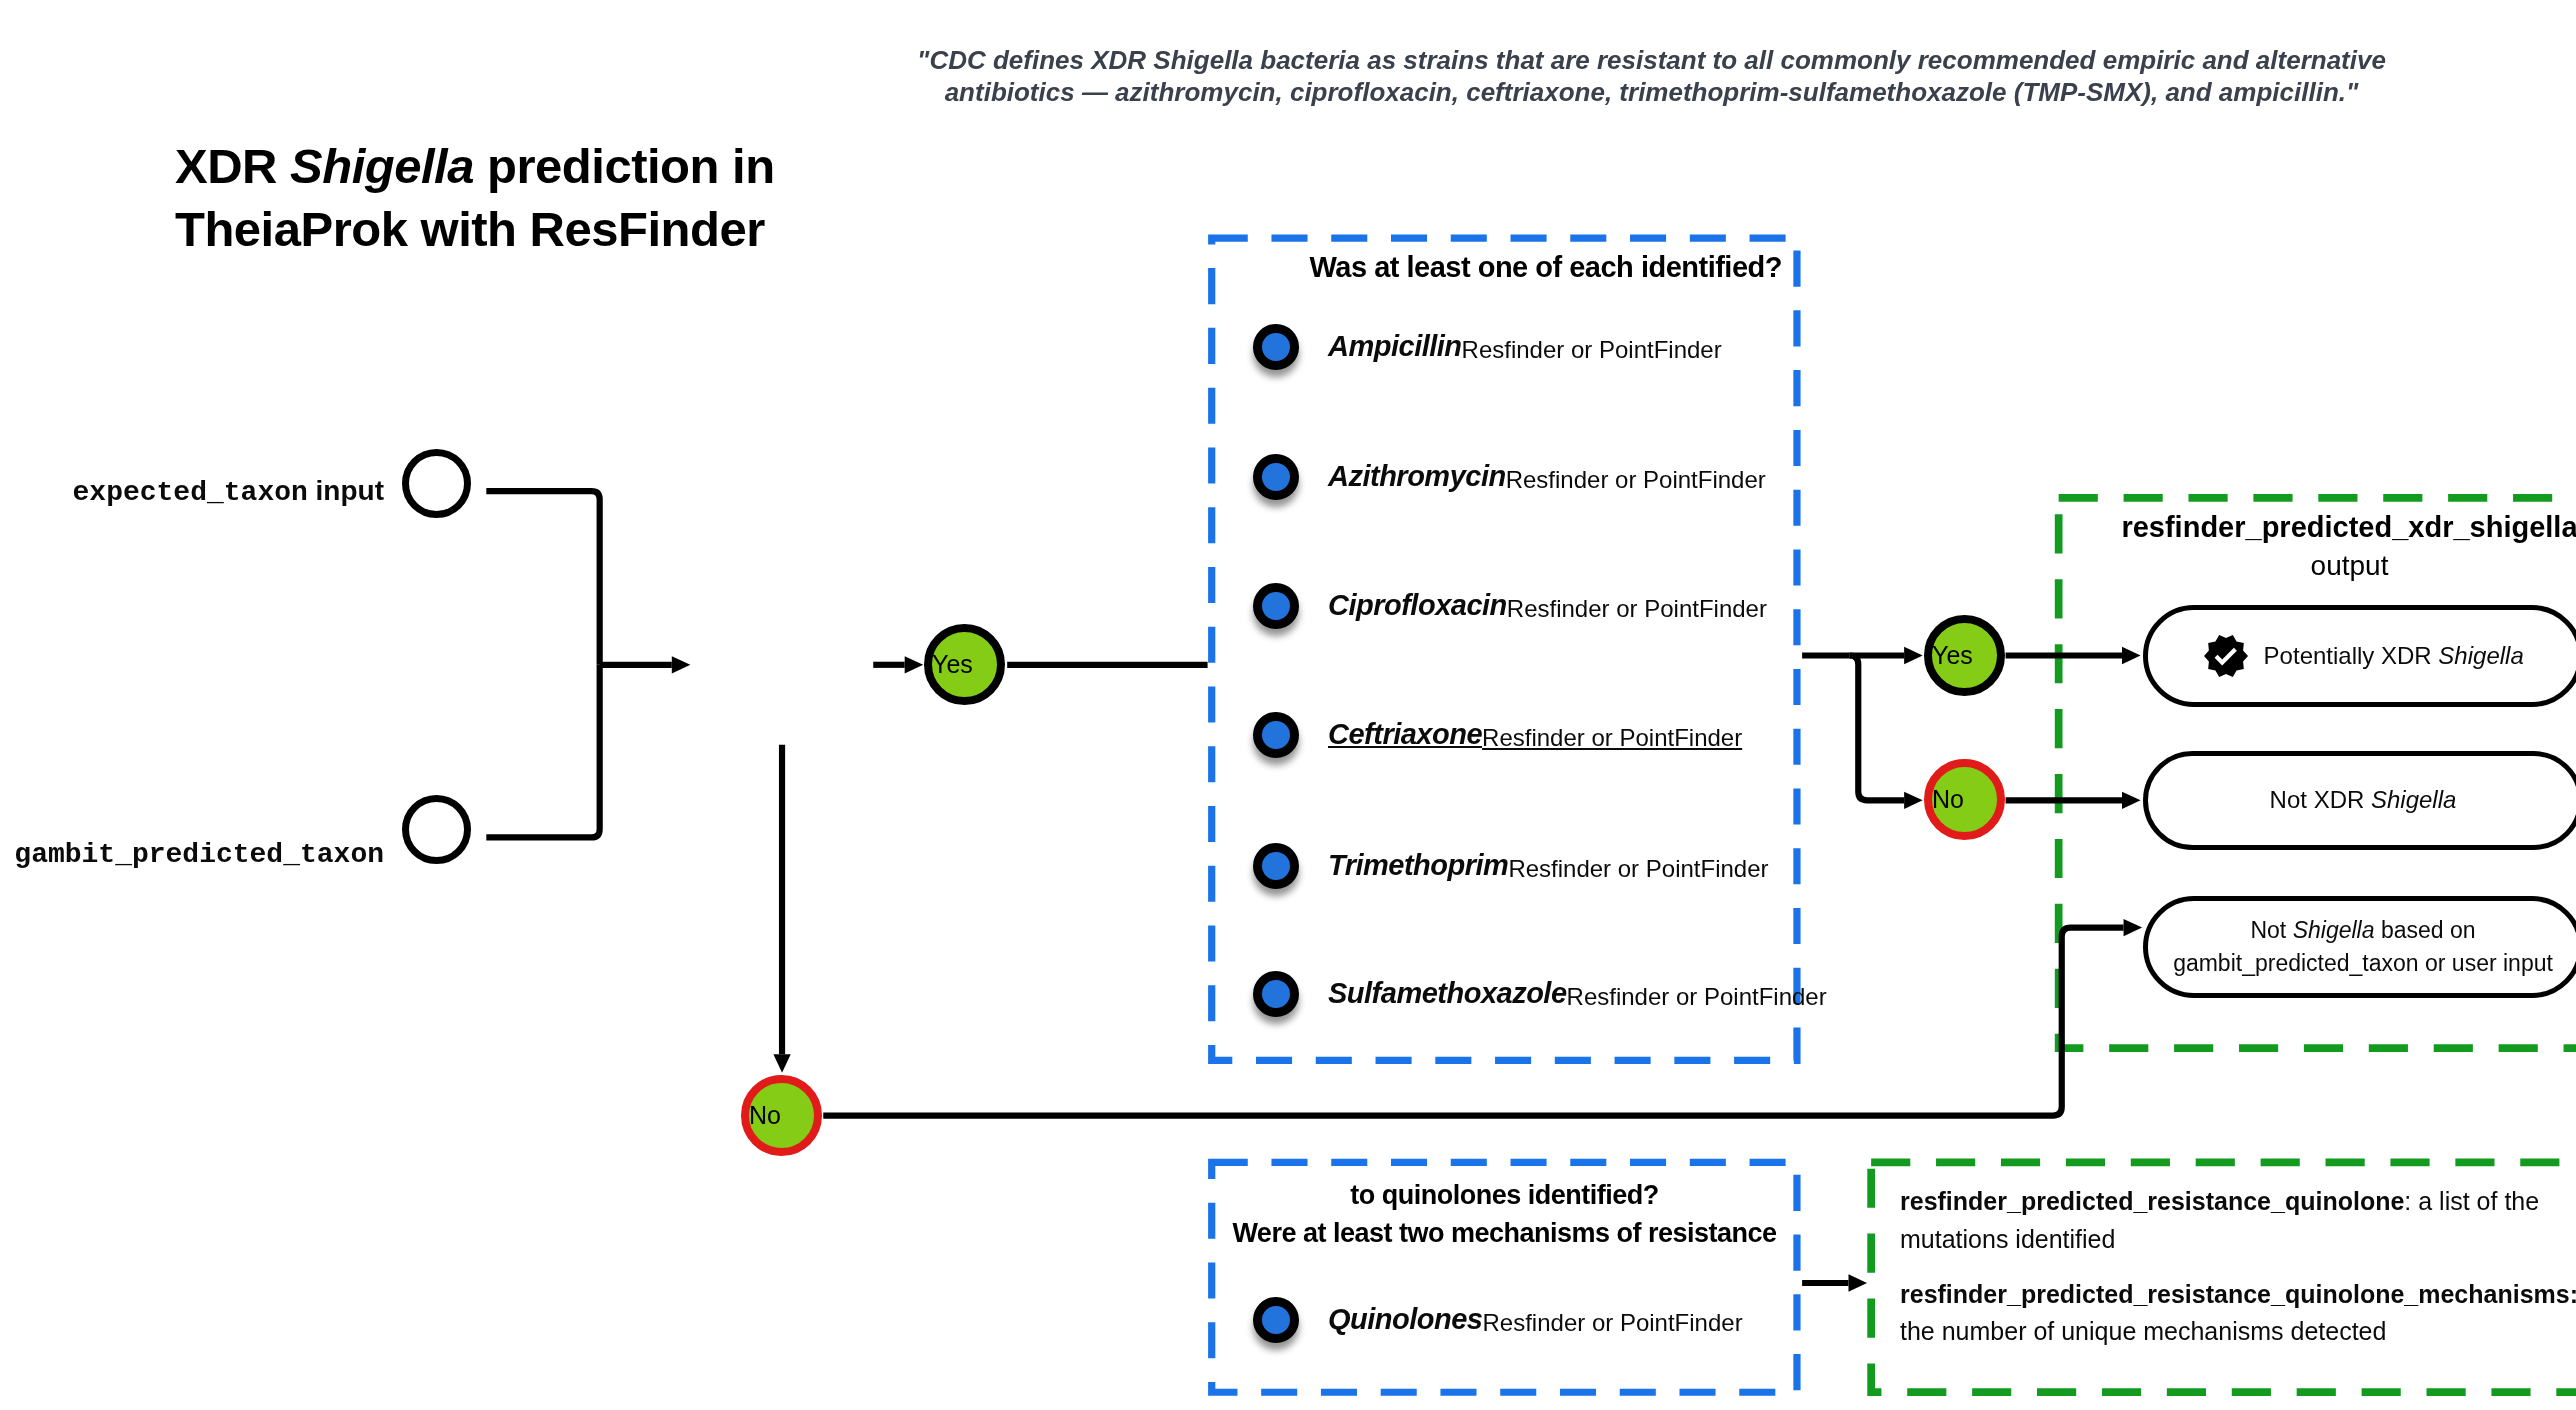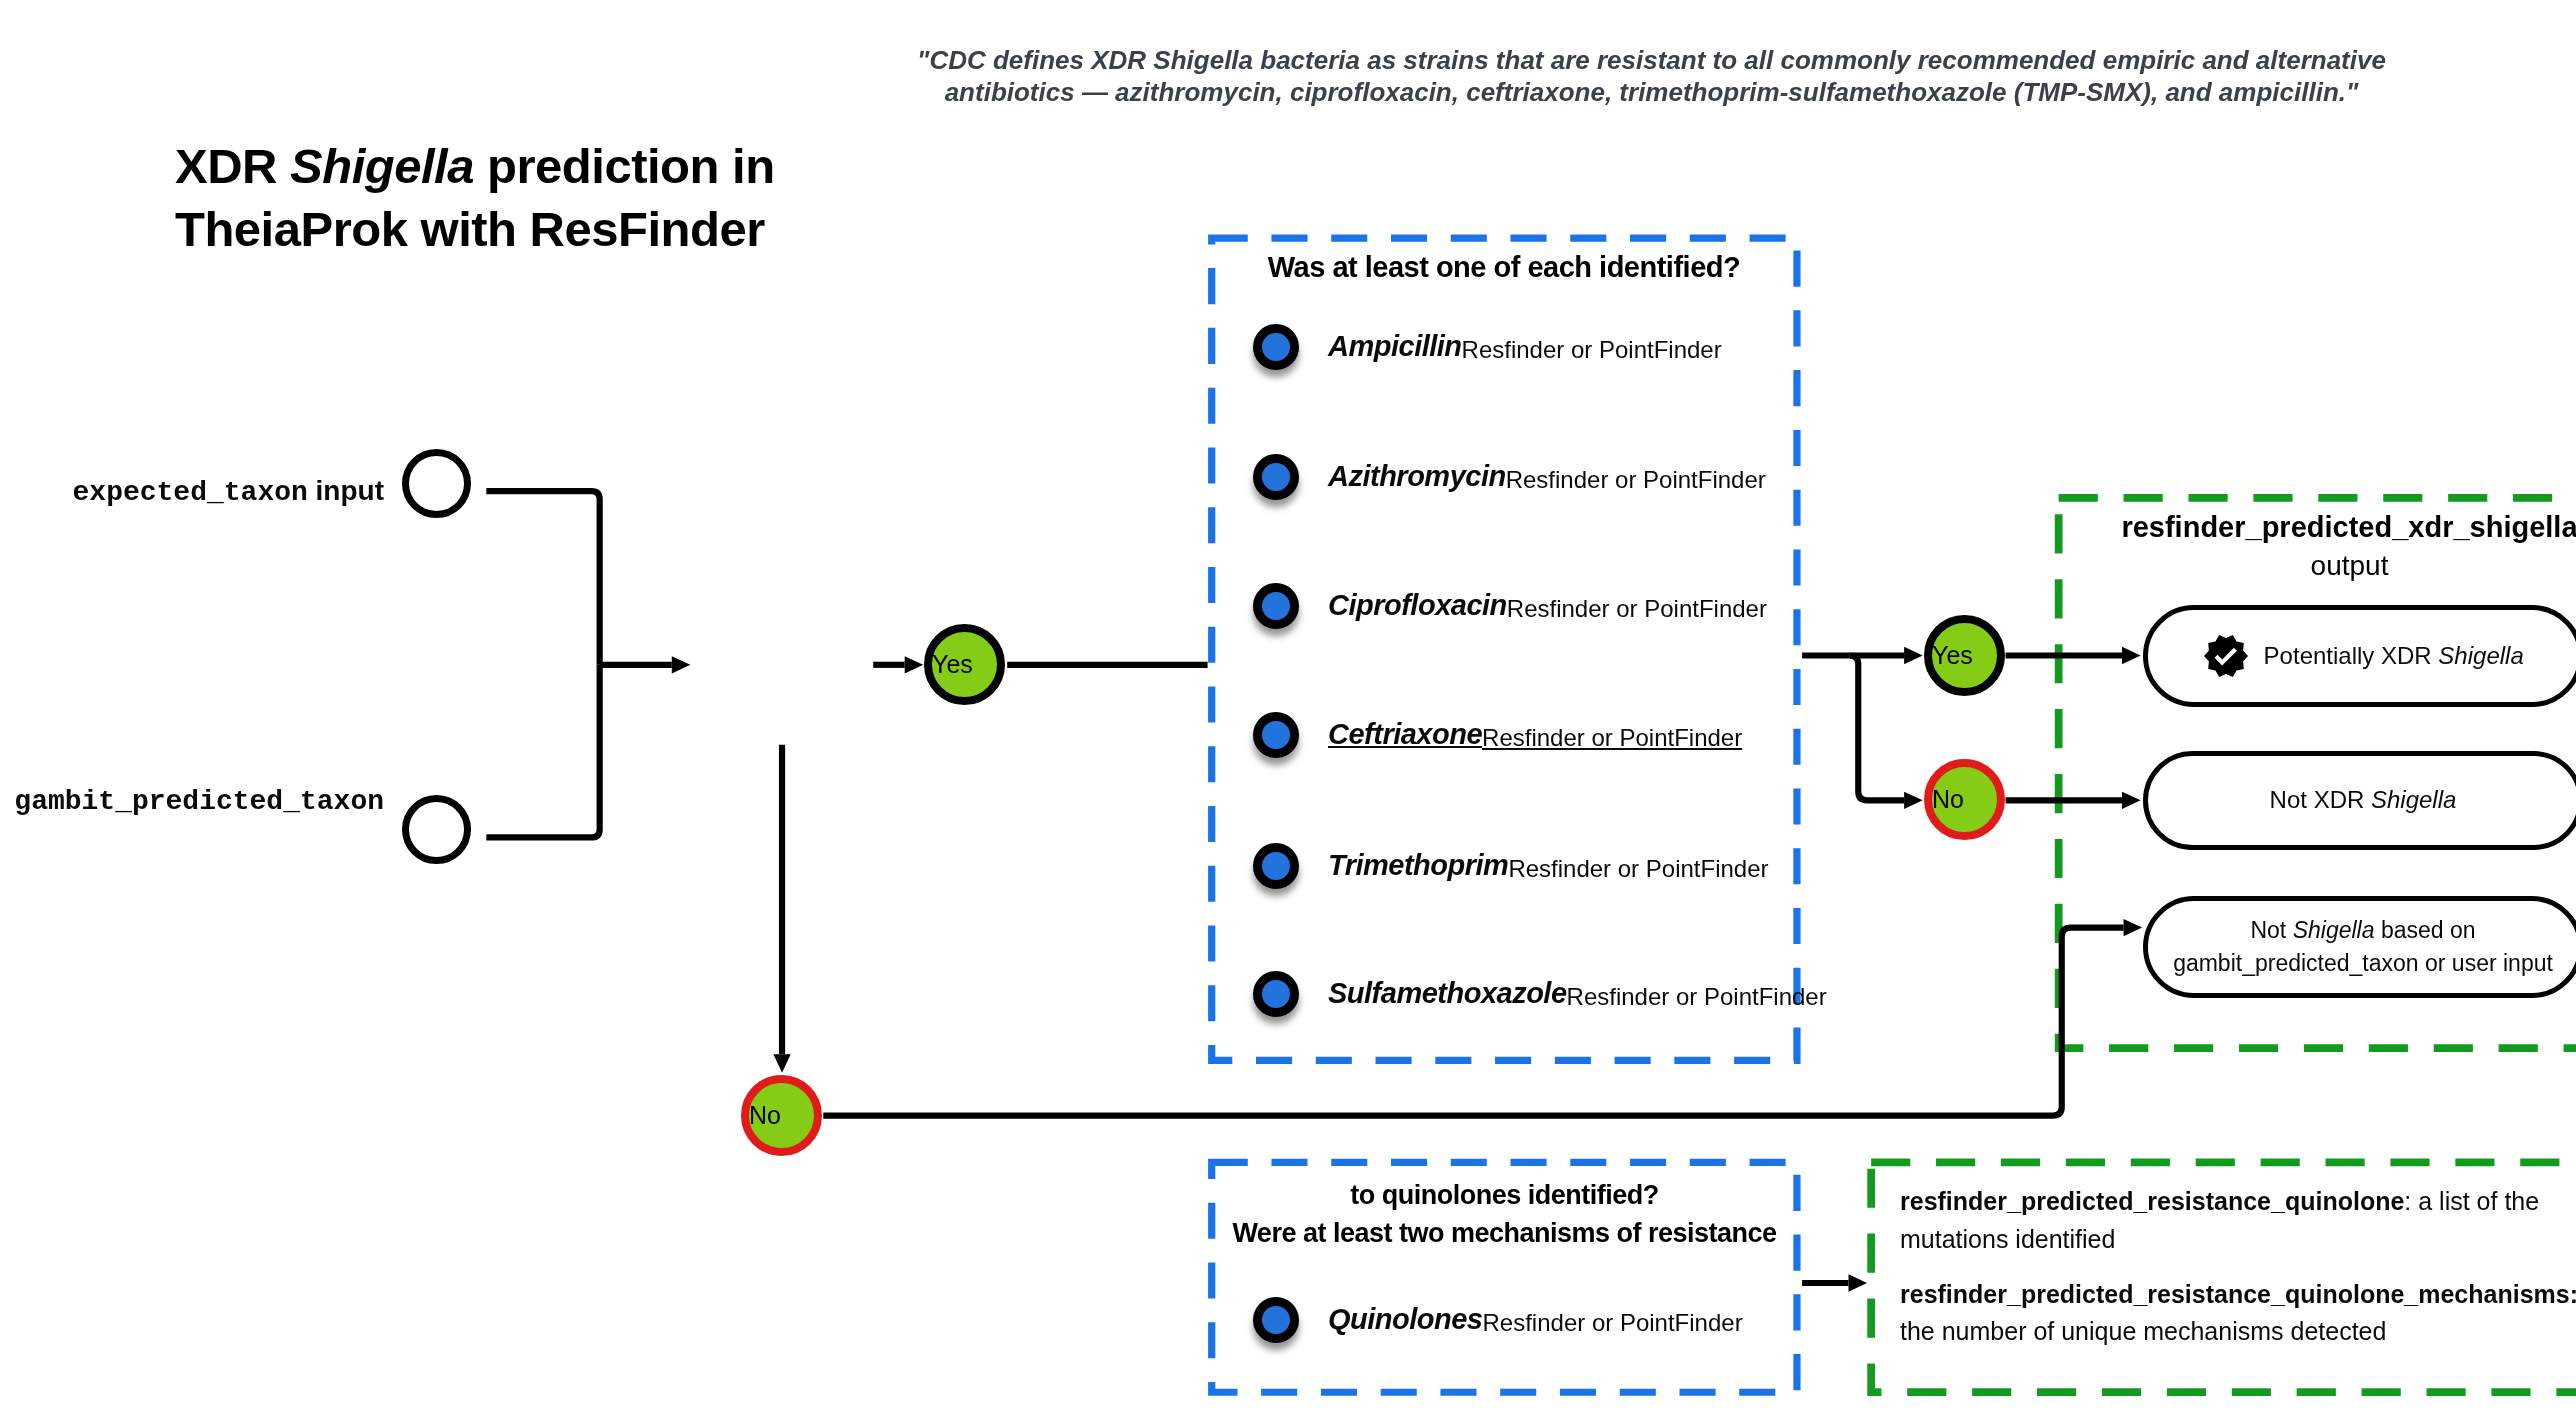--- a/index.html
+++ b/index.html
@@ -34,21 +34,21 @@
 
   .node{position:absolute; border-radius:50%; background:#84cc16; display:flex;
         align-items:center; justify-content:flex-start; font-size:25px; color:#000;}
   .node-yes-mid{left:924px; top:624px; width:81px; height:81px; border:8.2px solid #000;}
   .node-no-main{left:741px; top:1075px; width:81px; height:81px; border:8.2px solid var(--red);}
   .node-yes-r{left:1924px; top:615px; width:81px; height:81px; border:8.2px solid #000;}
   .node-no-r{left:1924px; top:759px; width:81px; height:81px; border:8.2px solid var(--red);}
 
   
   .panel-header{position:absolute; text-align:center; font-weight:700; color:#000;}
-  .hdr-antibiotics{left:1226px; top:251px; width:556px; font-size:29px; letter-spacing:-0.5px;}
+  .hdr-antibiotics{left:1226px; top:251px; width:556px; font-size:29px; letter-spacing:-0.5px;text-align:right;}
   .hdr-output{left:2066px; top:508px; width:567px; font-size:29px; line-height:1.35;}
   .hdr-output .sub{font-weight:400; font-size:28px;}
   .hdr-quinolone{left:1220px; top:1176px; width:569px; font-size:27px; line-height:1.42; letter-spacing:-0.5px;}
 
   .item{position:absolute; left:1253px; display:flex; align-items:center; height:66px;}
   .dot{flex:0 0 auto; width:46px; height:46px; border:9.8px solid #000; border-radius:50%;
        background:var(--dot-blue); box-shadow:0 7.2px 7.2px rgba(0,0,0,.42);}
   .item .txt{margin-left:29px; display:flex; flex-direction:row; justify-content:center;}
   .item .name{font-size:29px; font-weight:700; font-style:italic; letter-spacing:-0.5px;}
   .item .src{font-size:24px; margin-top:5.2px;}
@@ -106,21 +106,21 @@
     <path d="M3893 1553 H4119" stroke="#000" stroke-width="12" marker-end="url(#arr)"></path>
 
     <path d="M3498 2490 H3588" stroke="#000" stroke-width="12" marker-end="url(#arr)"></path>
   </svg>
 
   <div class="quote">"CDC defines XDR Shigella bacteria as strains that are resistant to all commonly recommended empiric and alternative antibiotics — azithromycin, ciprofloxacin, ceftriaxone, trimethoprim-sulfamethoxazole (TMP-SMX), and ampicillin."</div>
   <div class="title"><span>XDR </span><span class="it">Shigella</span><span> prediction in TheiaProk with ResFinder</span></div>
 
   <div class="port-label" style="top:491px;"><span class="mono">expected_taxon</span><span> input</span></div>
   <div class="port" style="left:402px; top:449px;"></div>
-  <div class="port-label" style="top:800px;"><span class="mono">gambit_predicted_taxon</span></div>
+  <div class="port-label" style="top:853px;"><span class="mono">gambit_predicted_taxon</span></div>
   <div class="port" style="left:402px; top:795px;"></div>
 
 
   <div class="node node-yes-mid">
       <span>Yes</span>
     </div>
   <div class="node node-no-main">
       <span>No</span>
     </div>
   <div class="node node-yes-r">

